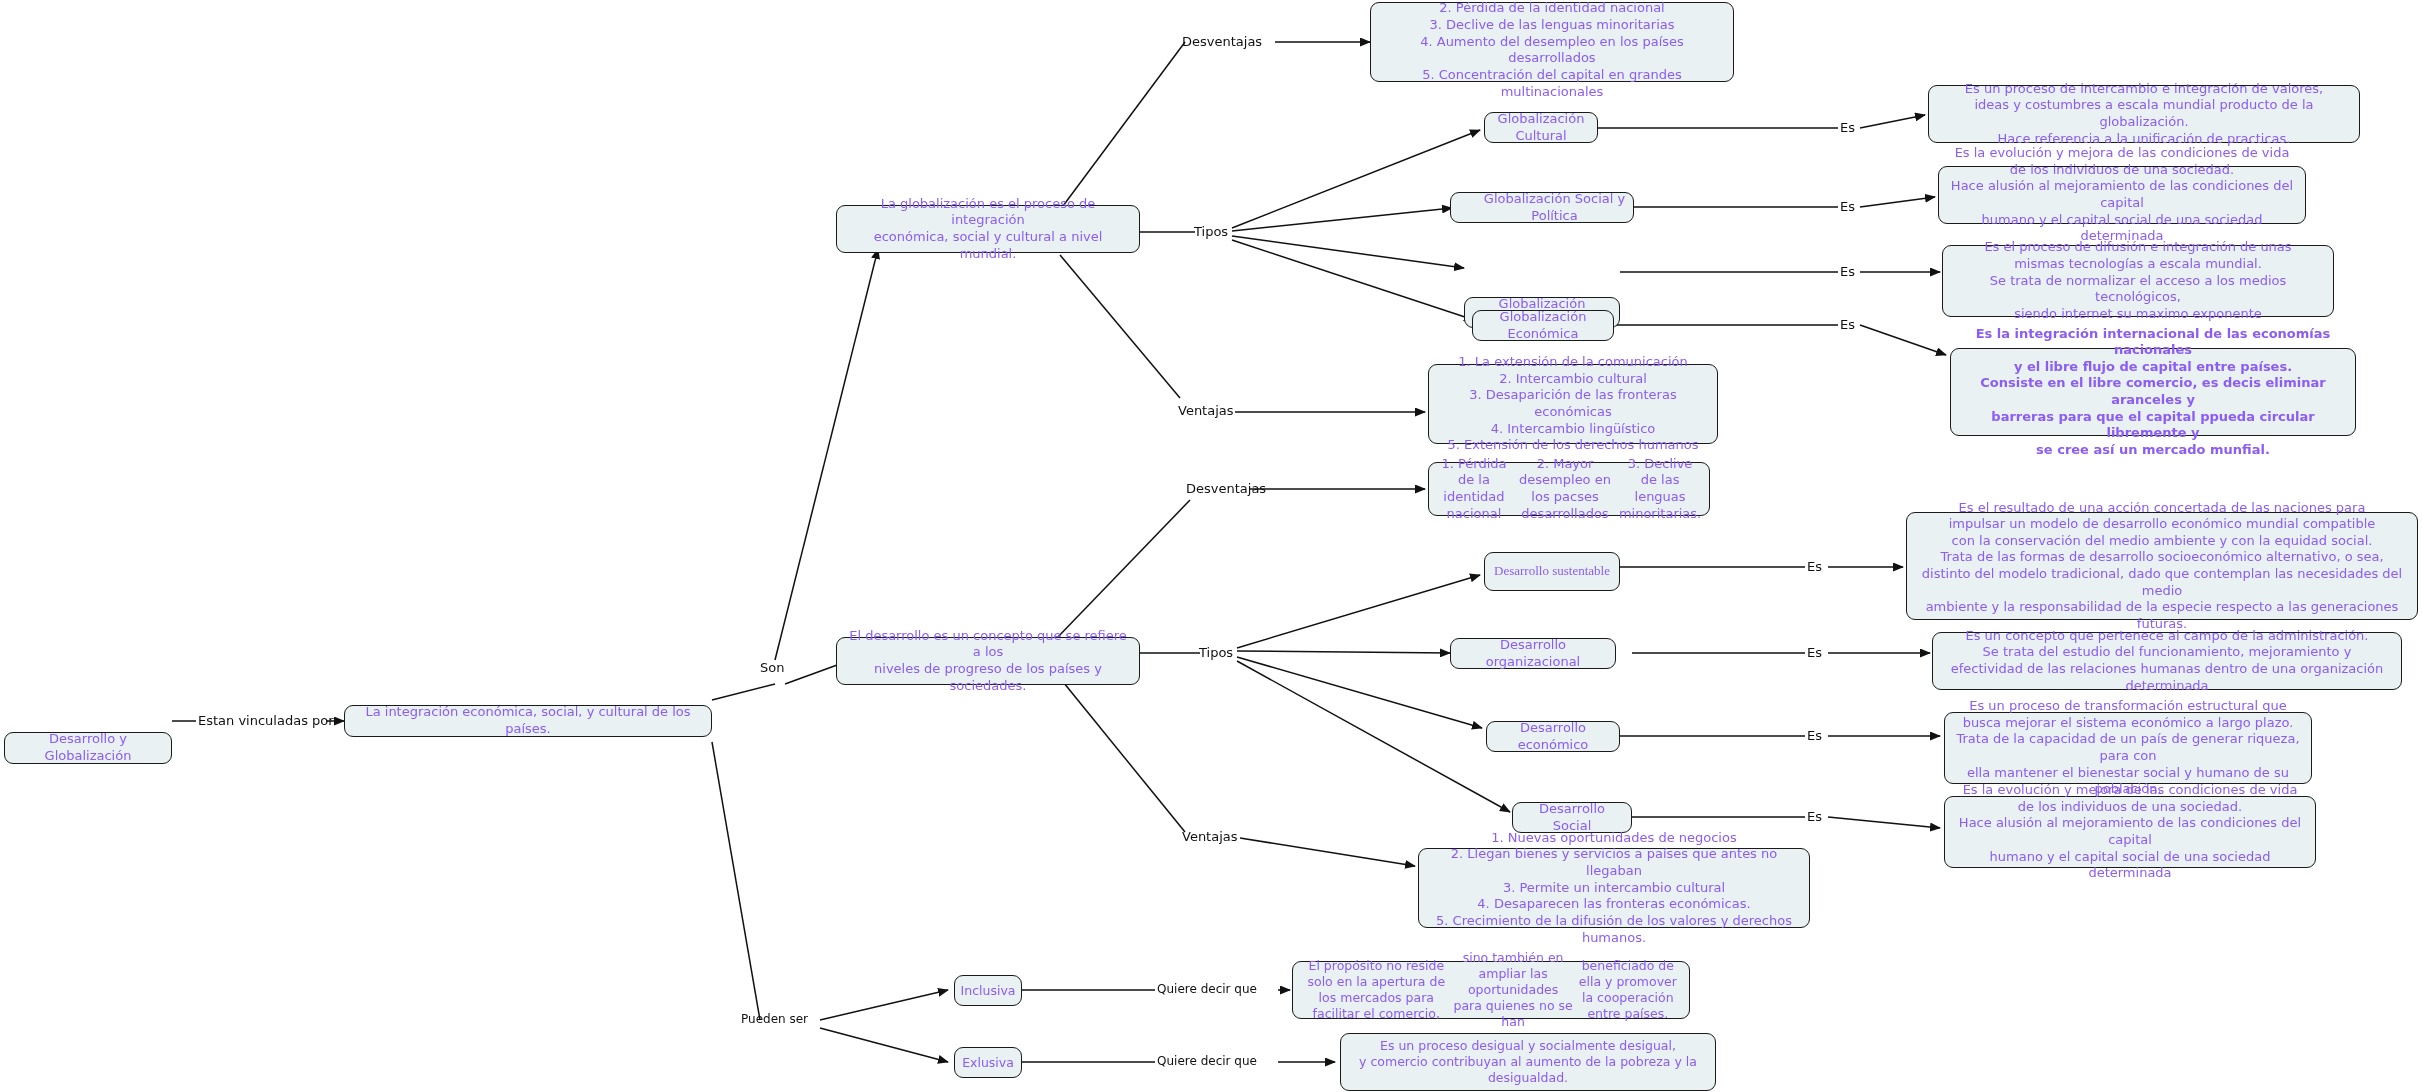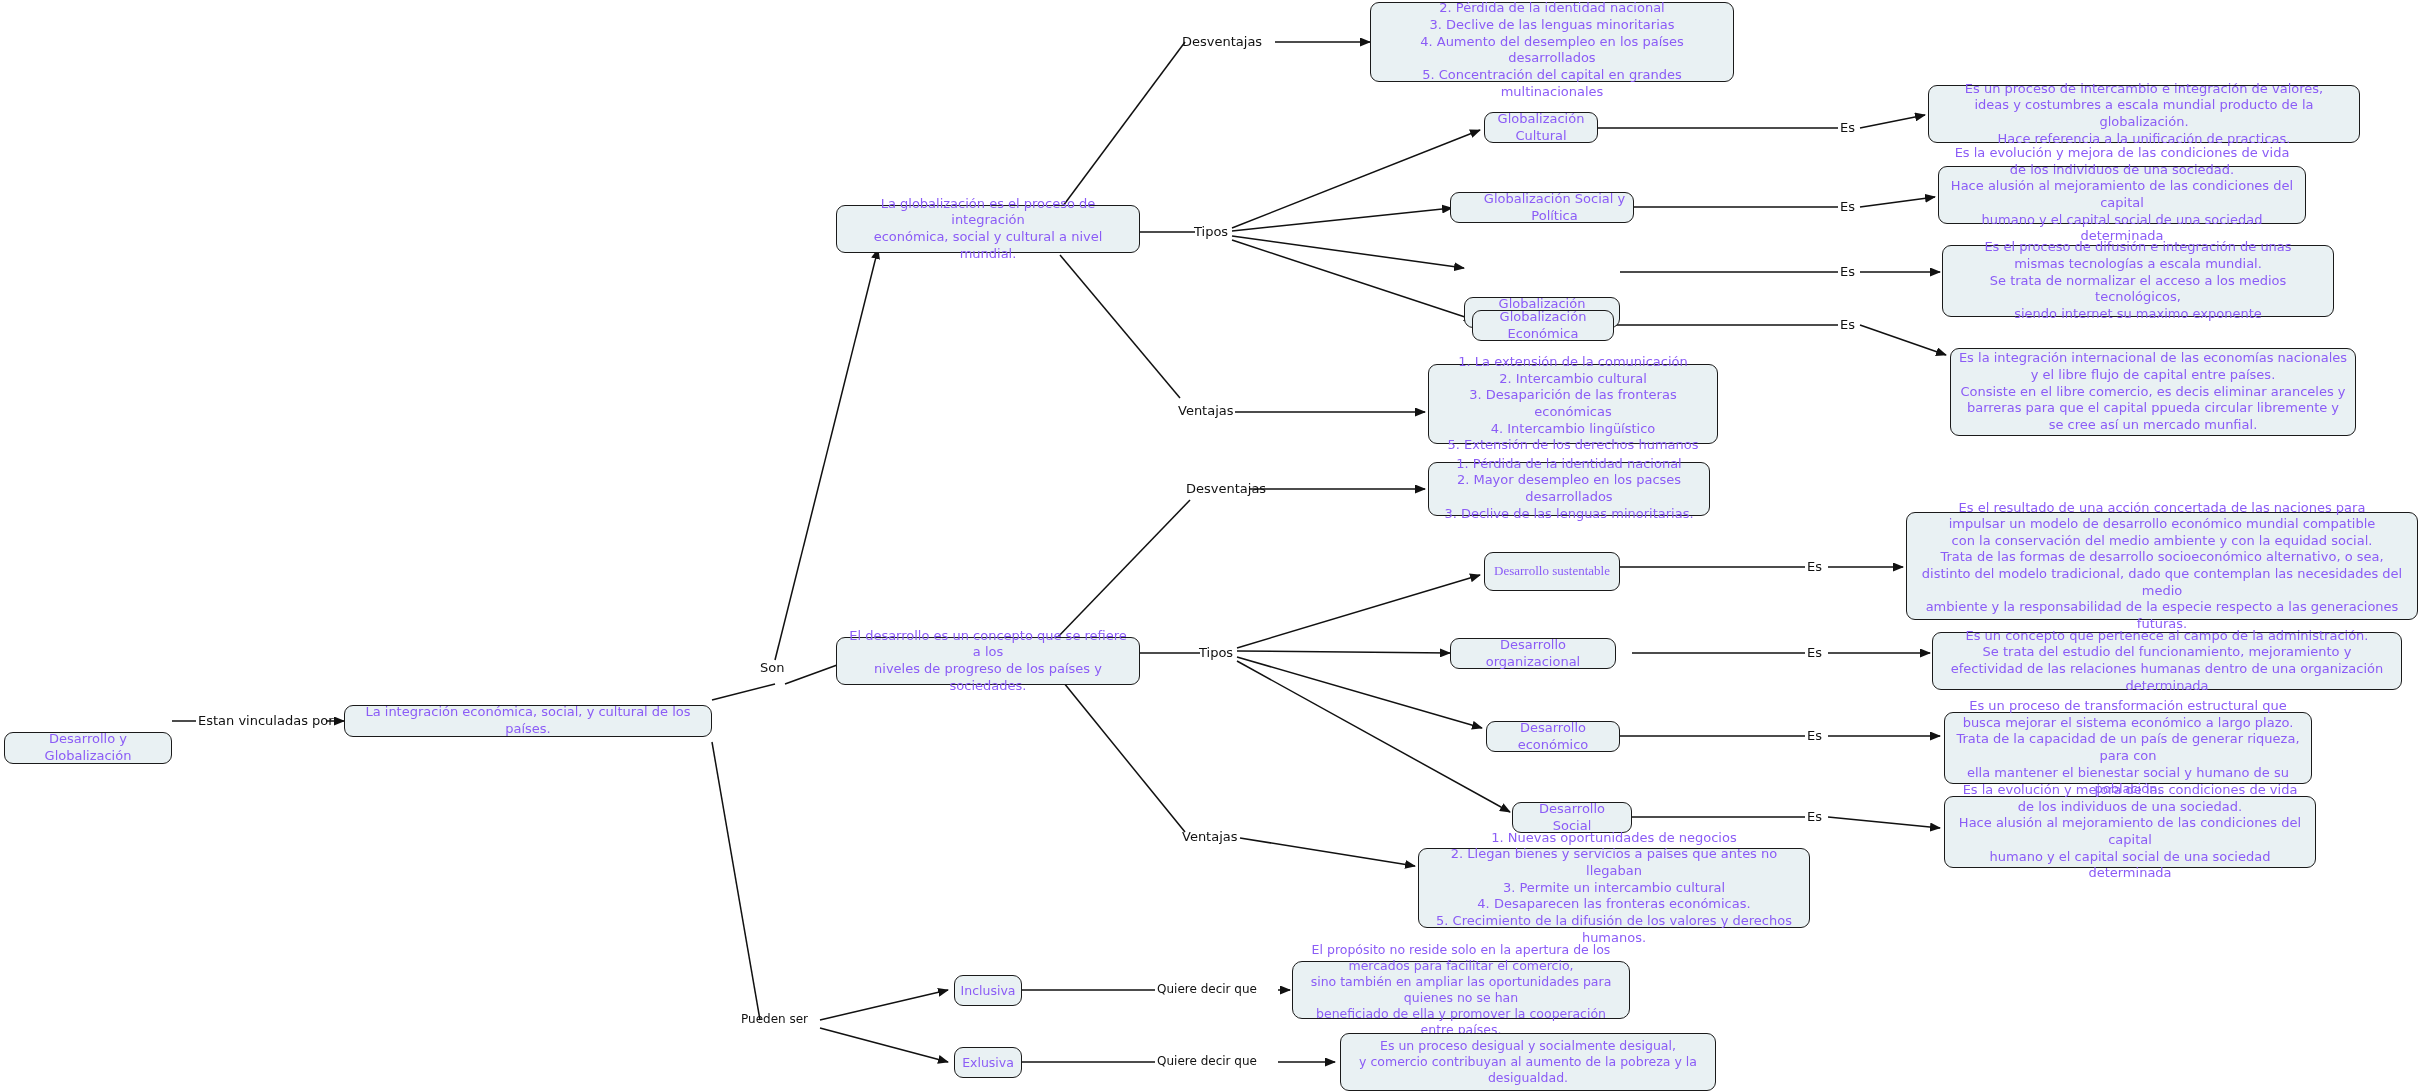--- a/index.html
+++ b/index.html
@@ -149,37 +149,37 @@
       <span class="ln">humano y el capital social de una sociedad determinada</span>
     </div>
 
   <div class="node-box small" style="left:1942px;top:245px;width:392px;height:72px;flex-direction:column;">
       <span class="ln">Es el proceso de difusión e integración de unas</span>
       <span class="ln">mismas tecnologías a escala mundial.</span>
       <span class="ln">Se trata de normalizar el acceso a los medios tecnológicos,</span>
       <span class="ln">siendo internet su maximo exponente</span>
     </div>
 
-  <div class="node-box small" style="left:1950px;top:348px;width:406px;height:88px;flex-direction:column;">
+  <div class="node-box small" style="left:1950px;top:348px;width:406px;height:88px;flex-direction:column;font-weight:bold;">
       <span class="ln">Es la integración internacional de las economías nacionales</span>
       <span class="ln">y el libre flujo de capital entre países.</span>
       <span class="ln">Consiste en el libre comercio, es decis eliminar aranceles y</span>
       <span class="ln">barreras para que el capital ppueda circular libremente y</span>
       <span class="ln">se cree así un mercado munfial.</span>
     </div>
 
   <div class="node-box small" style="left:1428px;top:364px;width:290px;height:80px;flex-direction:column;">
       <span class="ln">1. La extensión de la comunicación</span>
       <span class="ln">2. Intercambio cultural</span>
       <span class="ln">3. Desaparición de las fronteras económicas</span>
       <span class="ln">4. Intercambio lingüístico</span>
       <span class="ln">5. Extensión de los derechos humanos</span>
     </div>
 
-  <div class="node-box small" style="left:1428px;top:462px;width:282px;height:54px;flex-direction:column;">
+  <div class="node-box small" style="left:1428px;top:462px;width:282px;height:54px;">
       <span class="ln">1. Pérdida de la identidad nacional</span>
       <span class="ln">2. Mayor desempleo en los pacses desarrollados</span>
       <span class="ln">3. Declive de las lenguas minoritarias.</span>
     </div>
 
   <div class="node-box small" style="left:1484px;top:552px;width:136px;height:39px;font-family:Liberation Serif, serif;">
     <span>Desarrollo sustentable</span>
   </div>
 
   <div class="node-box small" style="left:1450px;top:638px;width:166px;height:31px;">
@@ -232,21 +232,21 @@
     </div>
 
   <div class="node-box narrow-font" style="left:954px;top:975px;width:68px;height:31px;">
     <span>Inclusiva</span>
   </div>
 
   <div class="node-box narrow-font" style="left:954px;top:1047px;width:68px;height:31px;">
     <span>Exlusiva</span>
   </div>
 
-  <div class="node-box narrow-font" style="left:1292px;top:961px;width:338px;height:58px;flex-direction:column;border-radius:10px;">
+  <div class="node-box narrow-font" style="left:1292px;top:961px;width:398px;height:58px;flex-direction:row;">
       <span class="ln">El propósito no reside solo en la apertura de los mercados para facilitar el comercio,</span>
       <span class="ln">sino también en ampliar las oportunidades para quienes no se han</span>
       <span class="ln">beneficiado de ella y promover la cooperación entre países.</span>
     </div>
 
   <div class="node-box narrow-font" style="left:1340px;top:1033px;width:376px;height:58px;flex-direction:column;">
       <span class="ln">Es un proceso desigual y socialmente desigual,</span>
       <span class="ln">y comercio contribuyan al aumento de la pobreza y la desigualdad.</span>
     </div>
 

